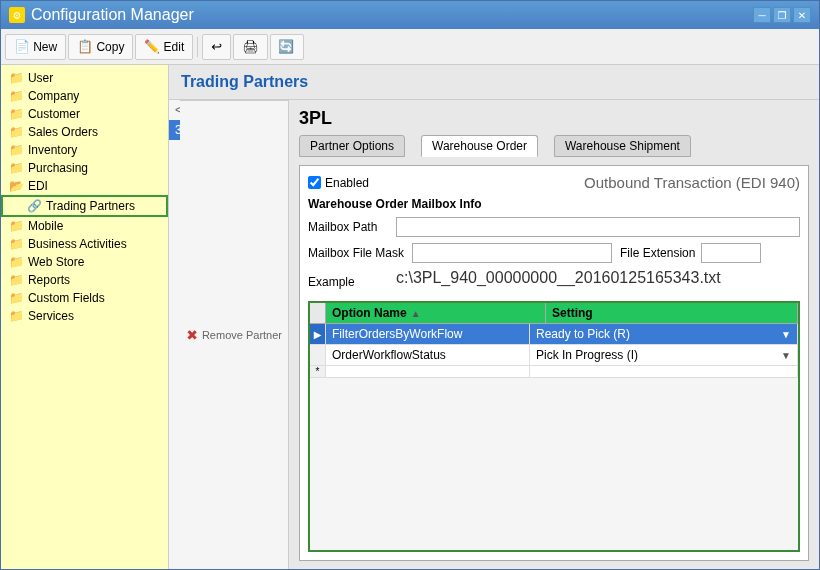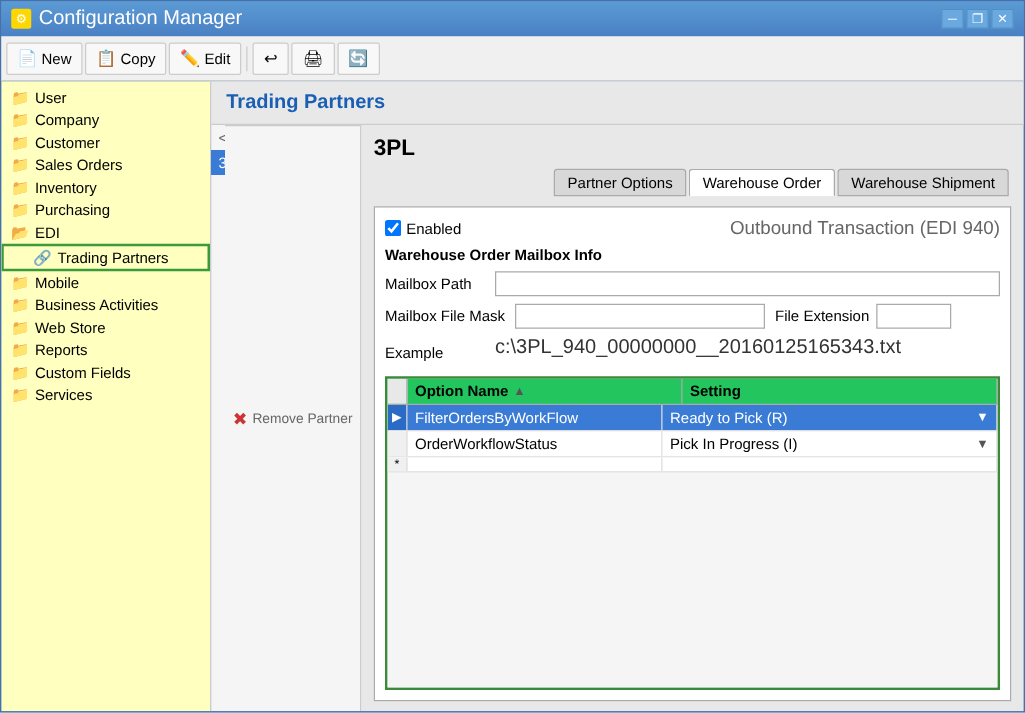--- a/index.html
+++ b/index.html
@@ -200,24 +200,23 @@
       overflow: hidden;
     }
     .partner-name {
       font-size: 18px;
       font-weight: bold;
       color: #000;
       margin-bottom: 6px;
     }
     .tabs-bar {
       display: flex;
-      gap: 0;
+      gap: 14px;
       margin-bottom: 8px;
       flex-shrink: 0;
-      justify-content: flex-end;
     }
     .tab {
       padding: 3px 10px;
       border: 1px solid #aaa;
       background: #d8d8d8;
       cursor: pointer;
       font-size: 12px;
       border-radius: 3px 3px 0 0;
       margin-right: 2px;
     }

